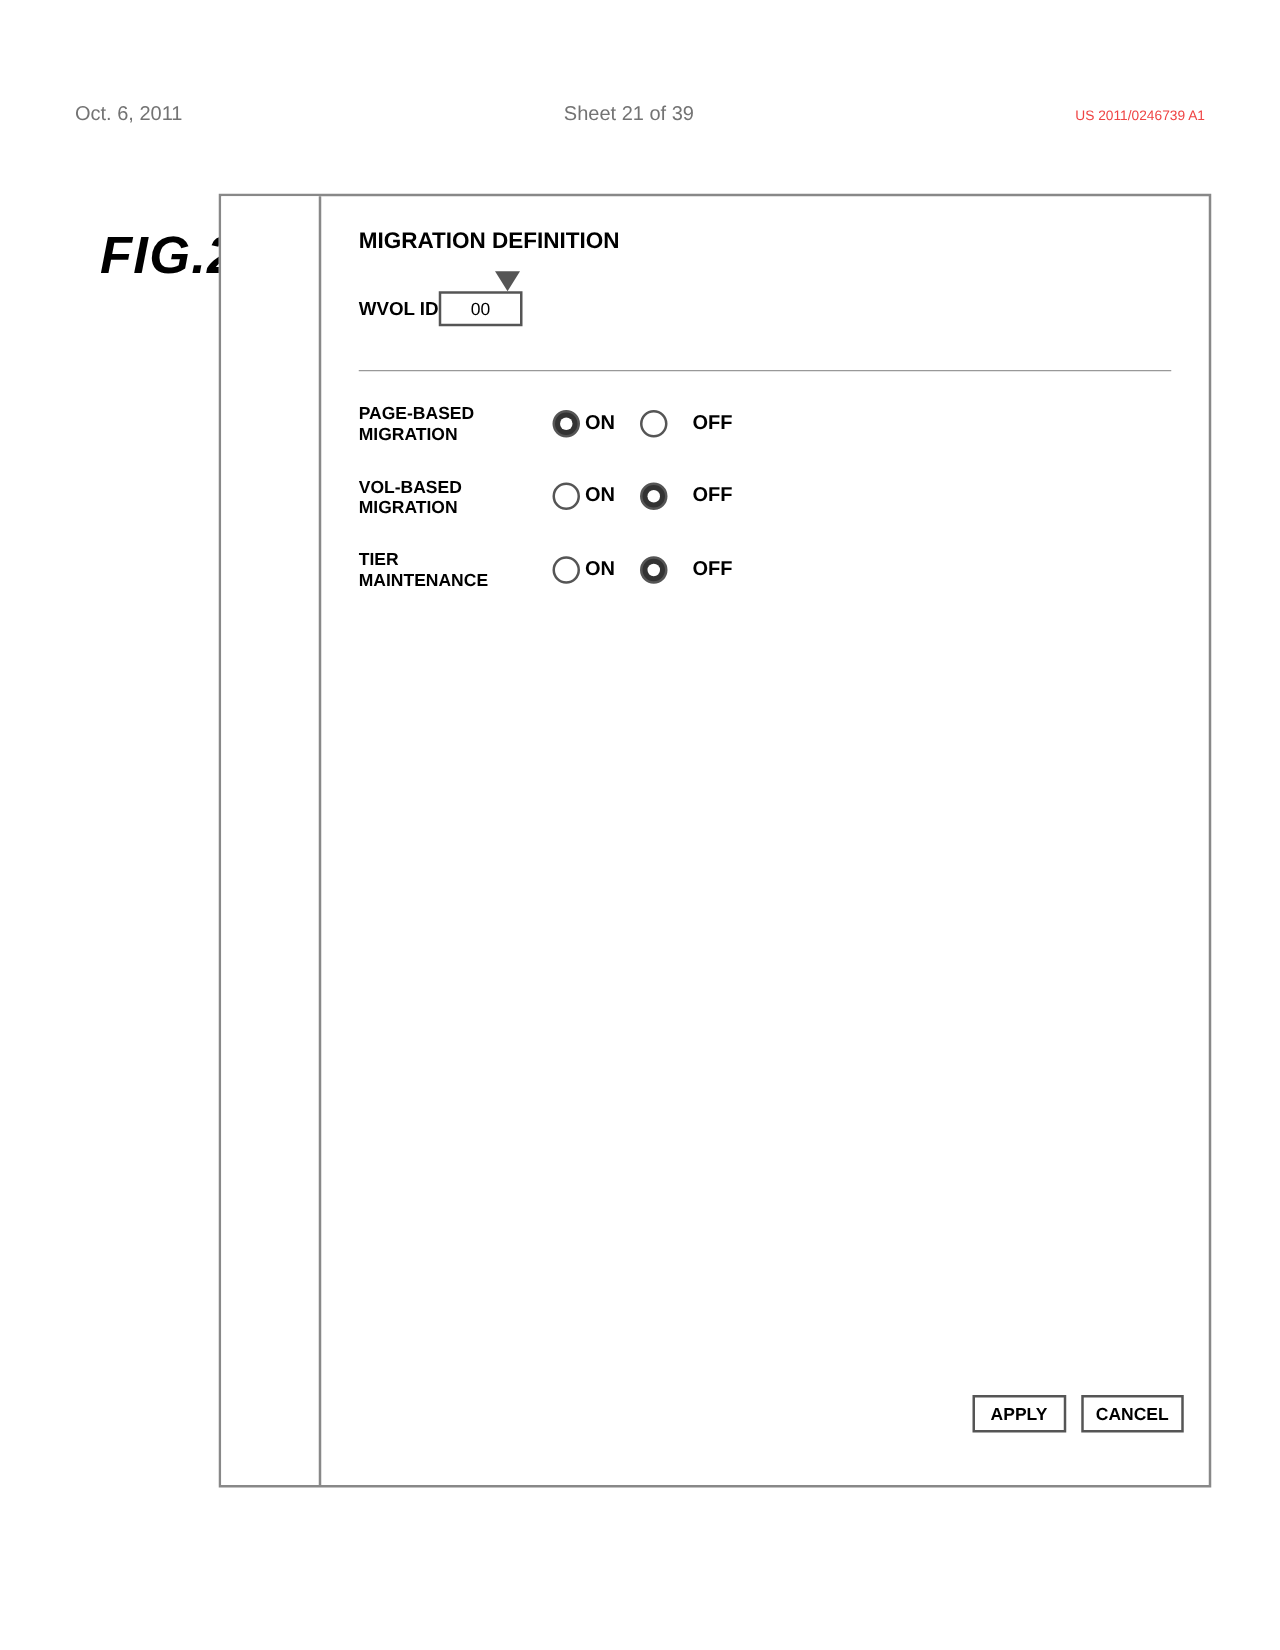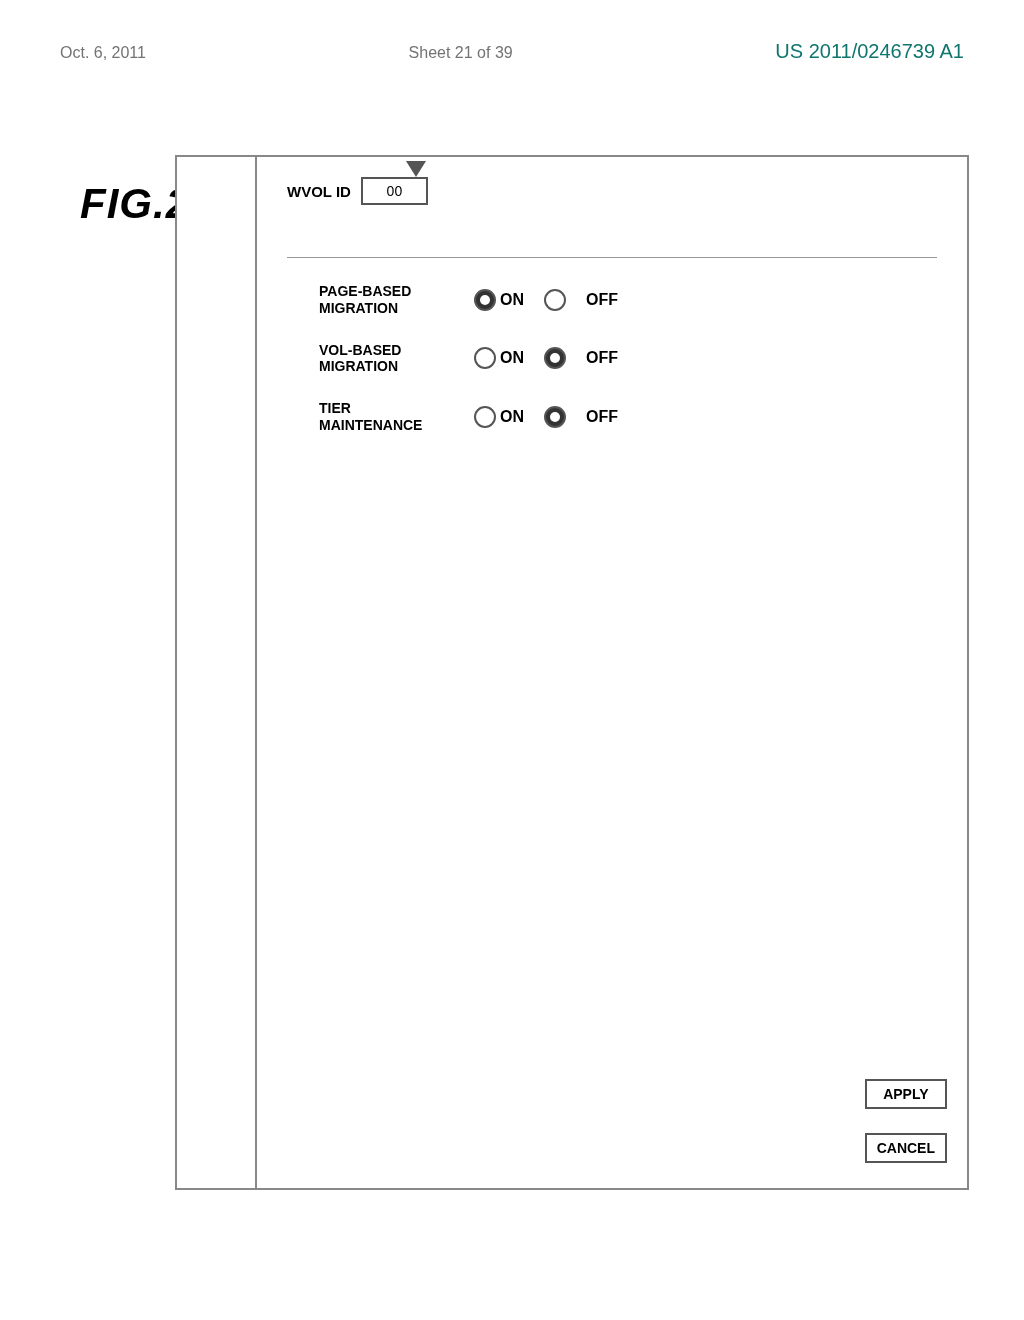--- a/index.html
+++ b/index.html
@@ -34,22 +34,23 @@
       font-style: italic;
       color: #000;
     }
 
     .header-center {
       font-size: 16px;
       color: #737373;
     }
 
     .header-right {
-      font-size: 20px;
-      color: #0f766e;
+      font-size: 11px;
+      color: #ef4444;
+      margin-top: 47px;
     }
 
     .fig-label {
       position: absolute;
       top: 180px;
       left: 80px;
       font-size: 42px;
       font-weight: bold;
       color: #000;
       font-style: italic;
@@ -95,22 +96,21 @@
       font-size: 18px;
       font-weight: bold;
       color: #000;
       margin-bottom: 30px;
       margin-top: 5px;
     }
 
     .vol-id-row {
       display: flex;
       align-items: center;
-      margin-bottom: 52px;
-      gap: 10px;
+      margin-bottom: 35px;
     }
 
     .vol-id-label {
       font-size: 15px;
       color: #000;
       font-weight: bold;
     }
 
     .vol-id-input {
       width: 67px;
@@ -146,21 +146,20 @@
 
     .migration-rows {
       display: flex;
       flex-direction: column;
       gap: 25px;
     }
 
     .migration-row {
       display: flex;
       gap: 0;
-      margin-left: 32px;
     }
 
     .row-label {
       width: 155px;
       font-size: 14px;
       font-weight: bold;
       color: #000;
       line-height: 1.2;
     }
 
@@ -204,25 +203,24 @@
     }
 
     .radio-label {
       font-size: 16px;
       font-weight: bold;
       color: #000;
     }
 
     .button-row {
       position: absolute;
-      bottom: 25px;
+      bottom: 42px;
       right: 20px;
       display: flex;
-      gap: 24px;
-      flex-direction: column;
+      gap: 12px;
     }
 
     .btn {
       min-width: 75px;
       height: 30px;
       border: 2px solid #555;
       background: #fff;
       font-size: 14px;
       font-weight: bold;
       color: #000;
@@ -245,20 +243,21 @@
 <div class="fig-label">FIG.21</div>
 
 <div class="diagram-number">2100</div>
 
 <div class="dialog-box">
 
   <div class="left-panel"></div>
 
   <div class="right-panel">
 
+    <div class="dialog-title">MIGRATION DEFINITION</div>
 
     <div class="vol-id-row">
       <span class="vol-id-label">WVOL ID</span>
       <div class="vol-id-input">
         <span class="vol-id-input-text">00</span>
         <div class="dropdown-arrow"></div>
       </div>
     </div>
 
     <div class="divider-line"></div>

